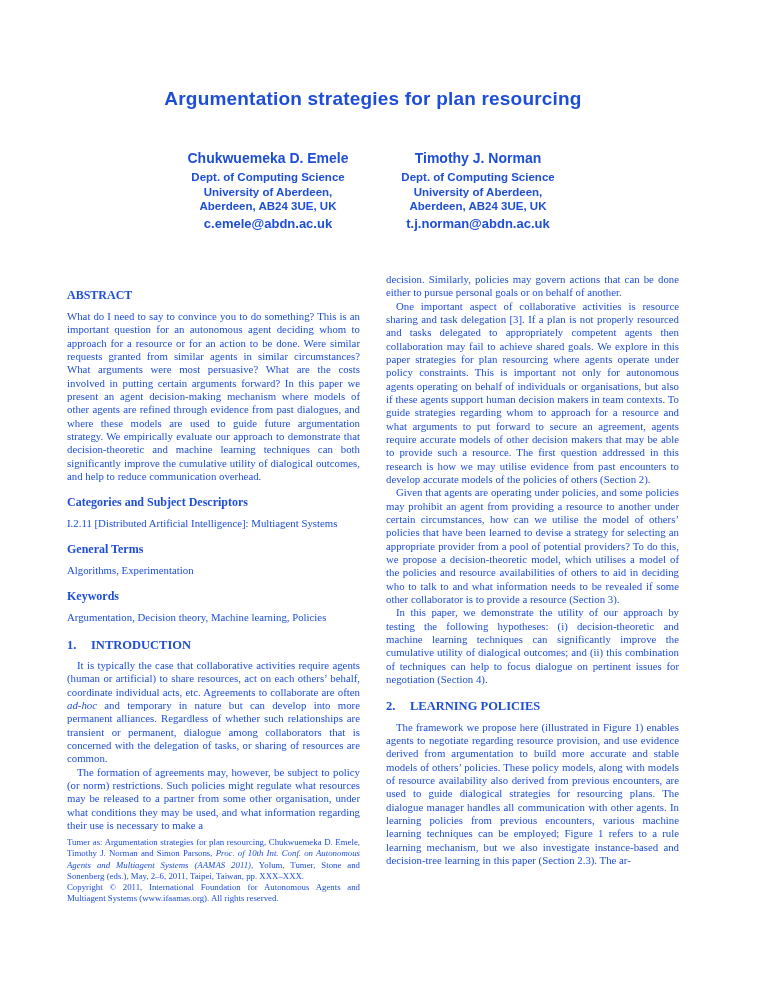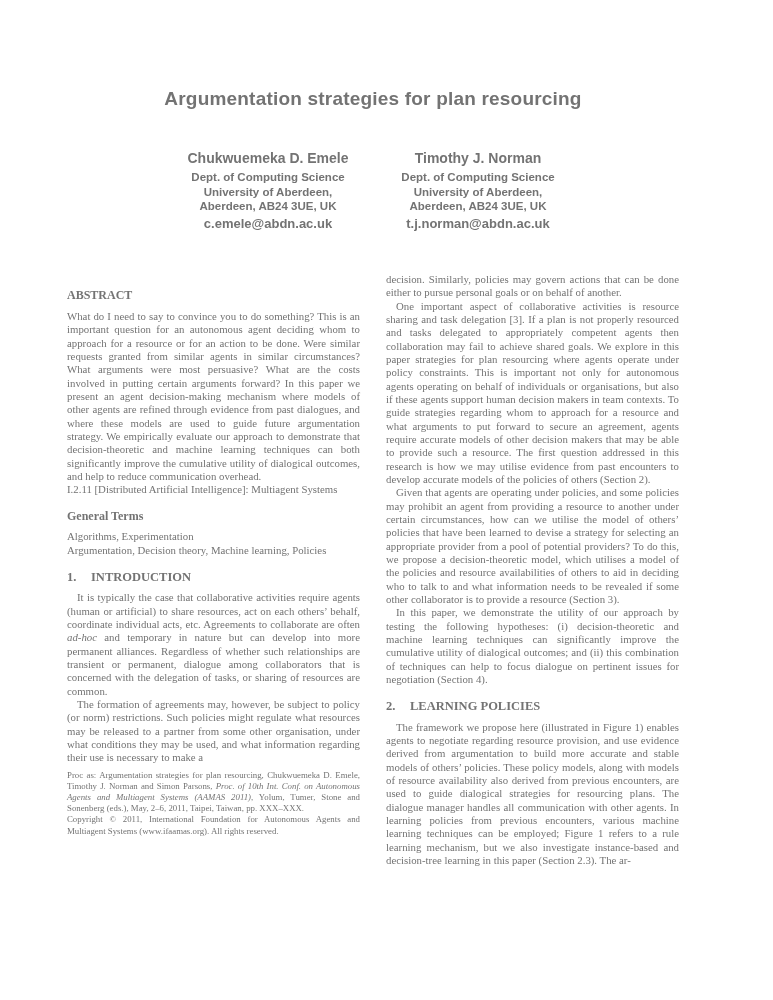--- a/index.html
+++ b/index.html
@@ -3,21 +3,21 @@
 <meta charset="utf-8">
 <style>
   * { margin: 0; padding: 0; box-sizing: border-box; }
   html, body { background: #ffffff; }
   .page {
     position: relative;
     width: 773px;
     height: 1000px;
     margin: 0 auto;
     background: #ffffff;
-    color: #737373;
+    color: #1d4ed8;
     font-family: "Liberation Serif", serif;
     padding: 88px 94px 40px 67px;
     overflow: hidden;
   }
   .title {
     font-family: "Liberation Sans", sans-serif;
     font-weight: bold;
     font-size: 19px;
     text-align: center;
     letter-spacing: 0.2px;
@@ -89,33 +89,35 @@
       <div class="email">t.j.norman@abdn.ac.uk</div>
     </div>
   </div>
 
   <div class="columns">
 
     <div class="col">
       <h2 class="sec first">ABSTRACT</h2>
       <p class="para">What do I need to say to convince you to do something? This is an important question for an autonomous agent deciding whom to approach for a resource or for an action to be done. Were similar requests granted from similar agents in similar circumstances? What arguments were most persuasive? What are the costs involved in putting certain arguments forward? In this paper we present an agent decision-making mechanism where models of other agents are refined through evidence from past dialogues, and where these models are used to guide future argumentation strategy. We empirically evaluate our approach to demonstrate that decision-theoretic and machine learning techniques can both significantly improve the cumulative utility of dialogical outcomes, and help to reduce communication overhead.</p>
 
+      <h2 class="sec">Categories and Subject Descriptors</h2>
       <p class="para"><span>I.2.11 [</span><b class="strong">Distributed Artificial Intelligence</b><span>]: Multiagent Systems</span></p>
 
       <h2 class="sec">General Terms</h2>
       <p class="para">Algorithms, Experimentation</p>
 
+      <h2 class="sec">Keywords</h2>
       <p class="para">Argumentation, Decision theory, Machine learning, Policies</p>
 
       <h2 class="sec num"><span class="secnum">1.</span><span>INTRODUCTION</span></h2>
       <p class="para indent"><span>It is typically the case that collaborative activities require agents (human or artificial) to share resources, act on each others’ behalf, coordinate individual acts, etc. Agreements to collaborate are often </span><i class="emph">ad-hoc</i><span> and temporary in nature but can develop into more permanent alliances. Regardless of whether such relationships are transient or permanent, dialogue among collaborators that is concerned with the delegation of tasks, or sharing of resources are common.</span></p>
       <p class="para indent">The formation of agreements may, however, be subject to policy (or norm) restrictions. Such policies might regulate what resources may be released to a partner from some other organisation, under what conditions they may be used, and what information regarding their use is necessary to make a</p>
 
       <div class="citebox">
-        <p><b class="strong">Proc as:</b><span> Argumentation strategies for plan resourcing, Chukwuemeka D. Emele, Timothy J. Norman and Simon Parsons, </span><i class="emph">Proc. of 10th Int. Conf. on Autonomous Agents and Multiagent Systems (AAMAS 2011)</i><span>, Yolum, Tumer, Stone and Sonenberg (eds.), May, 2–6, 2011, Taipei, Taiwan, pp. XXX–XXX.</span></p>
+        <p><b class="strong">Tumer as:</b><span> Argumentation strategies for plan resourcing, Chukwuemeka D. Emele, Timothy J. Norman and Simon Parsons, </span><i class="emph">Proc. of 10th Int. Conf. on Autonomous Agents and Multiagent Systems (AAMAS 2011)</i><span>, Yolum, Tumer, Stone and Sonenberg (eds.), May, 2–6, 2011, Taipei, Taiwan, pp. XXX–XXX.</span></p>
         <p>Copyright © 2011, International Foundation for Autonomous Agents and Multiagent Systems (www.ifaamas.org). All rights reserved.</p>
       </div>
     </div>
 
     <div class="col">
       <p class="para">decision. Similarly, policies may govern actions that can be done either to pursue personal goals or on behalf of another.</p>
       <p class="para indent">One important aspect of collaborative activities is resource sharing and task delegation [3]. If a plan is not properly resourced and tasks delegated to appropriately competent agents then collaboration may fail to achieve shared goals. We explore in this paper strategies for plan resourcing where agents operate under policy constraints. This is important not only for autonomous agents operating on behalf of individuals or organisations, but also if these agents support human decision makers in team contexts. To guide strategies regarding whom to approach for a resource and what arguments to put forward to secure an agreement, agents require accurate models of other decision makers that may be able to provide such a resource. The first question addressed in this research is how we may utilise evidence from past encounters to develop accurate models of the policies of others (Section 2).</p>
       <p class="para indent">Given that agents are operating under policies, and some policies may prohibit an agent from providing a resource to another under certain circumstances, how can we utilise the model of others’ policies that have been learned to devise a strategy for selecting an appropriate provider from a pool of potential providers? To do this, we propose a decision-theoretic model, which utilises a model of the policies and resource availabilities of others to aid in deciding who to talk to and what information needs to be revealed if some other collaborator is to provide a resource (Section 3).</p>
       <p class="para indent">In this paper, we demonstrate the utility of our approach by testing the following hypotheses: (i) decision-theoretic and machine learning techniques can significantly improve the cumulative utility of dialogical outcomes; and (ii) this combination of techniques can help to focus dialogue on pertinent issues for negotiation (Section 4).</p>
 

